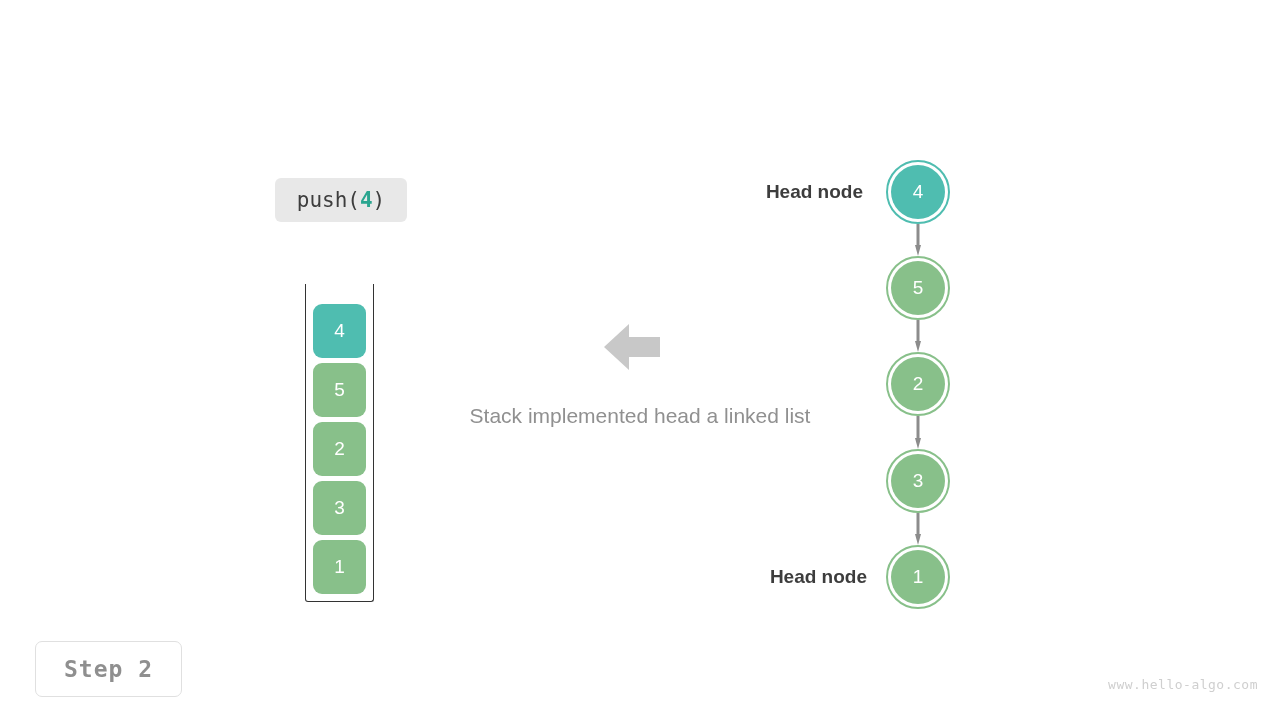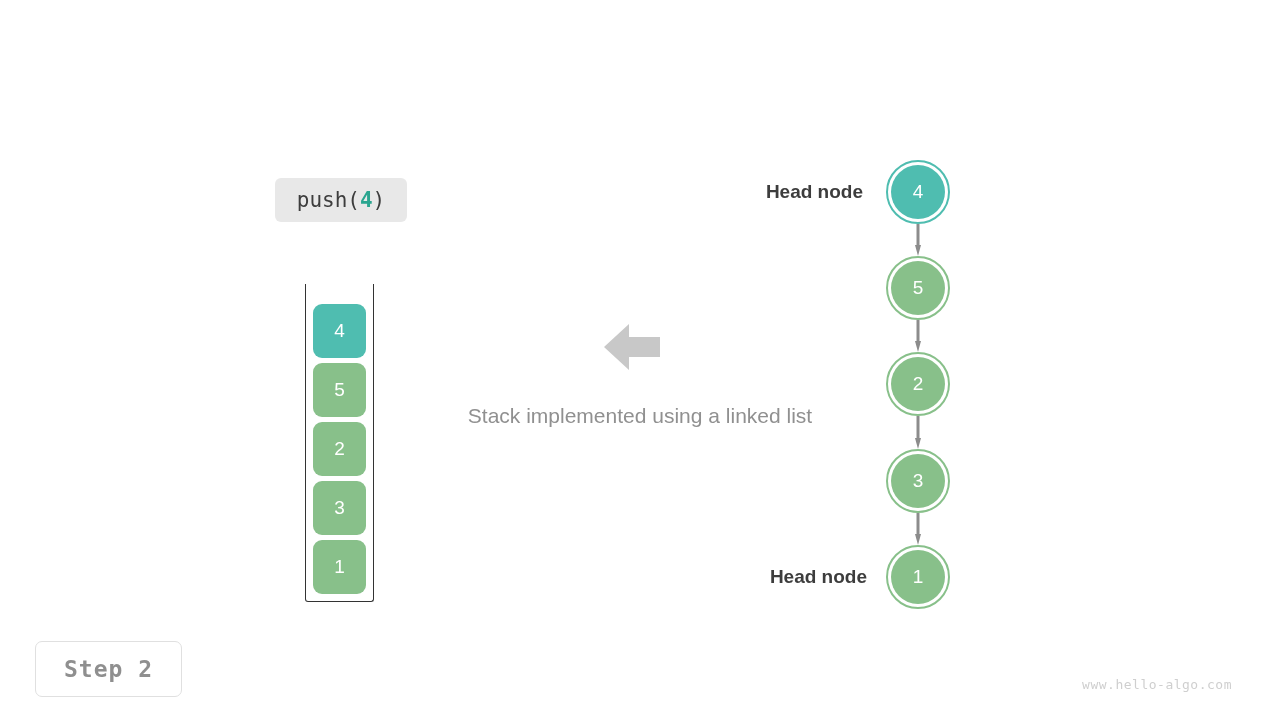--- a/index.html
+++ b/index.html
@@ -204,21 +204,21 @@
     font-family: "DejaVu Sans Mono", monospace;
     font-size: 23px;
     font-weight: bold;
     color: #8f8f8f;
     letter-spacing: 1px;
   }
 
   
   .watermark {
     position: absolute;
-    right: 48px;
+    right: 22px;
     top: 677px;
     font-family: "DejaVu Sans Mono", monospace;
     font-size: 13px;
     color: #cfcfcf;
     letter-spacing: 0.5px;
   }
 </style>
 </head>
 <body>
 
@@ -247,21 +247,21 @@
       </div>
     <div class="stack-cell cell-green">
         <span>1</span>
       </div>
   </div>
 
   <svg class="big-arrow" viewBox="0 0 58 58">
     <polygon points="1,29 26,6 26,19 57,19 57,39 26,39 26,52" fill="#c8c8c8"></polygon>
   </svg>
 
-  <div class="caption">Stack implemented using a linked list</div>
+  <div class="caption">Stack implemented head a linked list</div>
 
   <div class="side-label label-head">Head node</div>
   <div class="side-label label-tail">Head node</div>
 
   <div class="linked-list">
 
     <svg class="ll-connector" style="top:64px;height:32px;" viewBox="0 0 6 32" preserveAspectRatio="none">
       <line x1="3" y1="0" x2="3" y2="22" stroke="#8c8c8c" stroke-width="3"></line>
       <polygon points="3,32 0,21 6,21" fill="#8c8c8c"></polygon>
     </svg>

